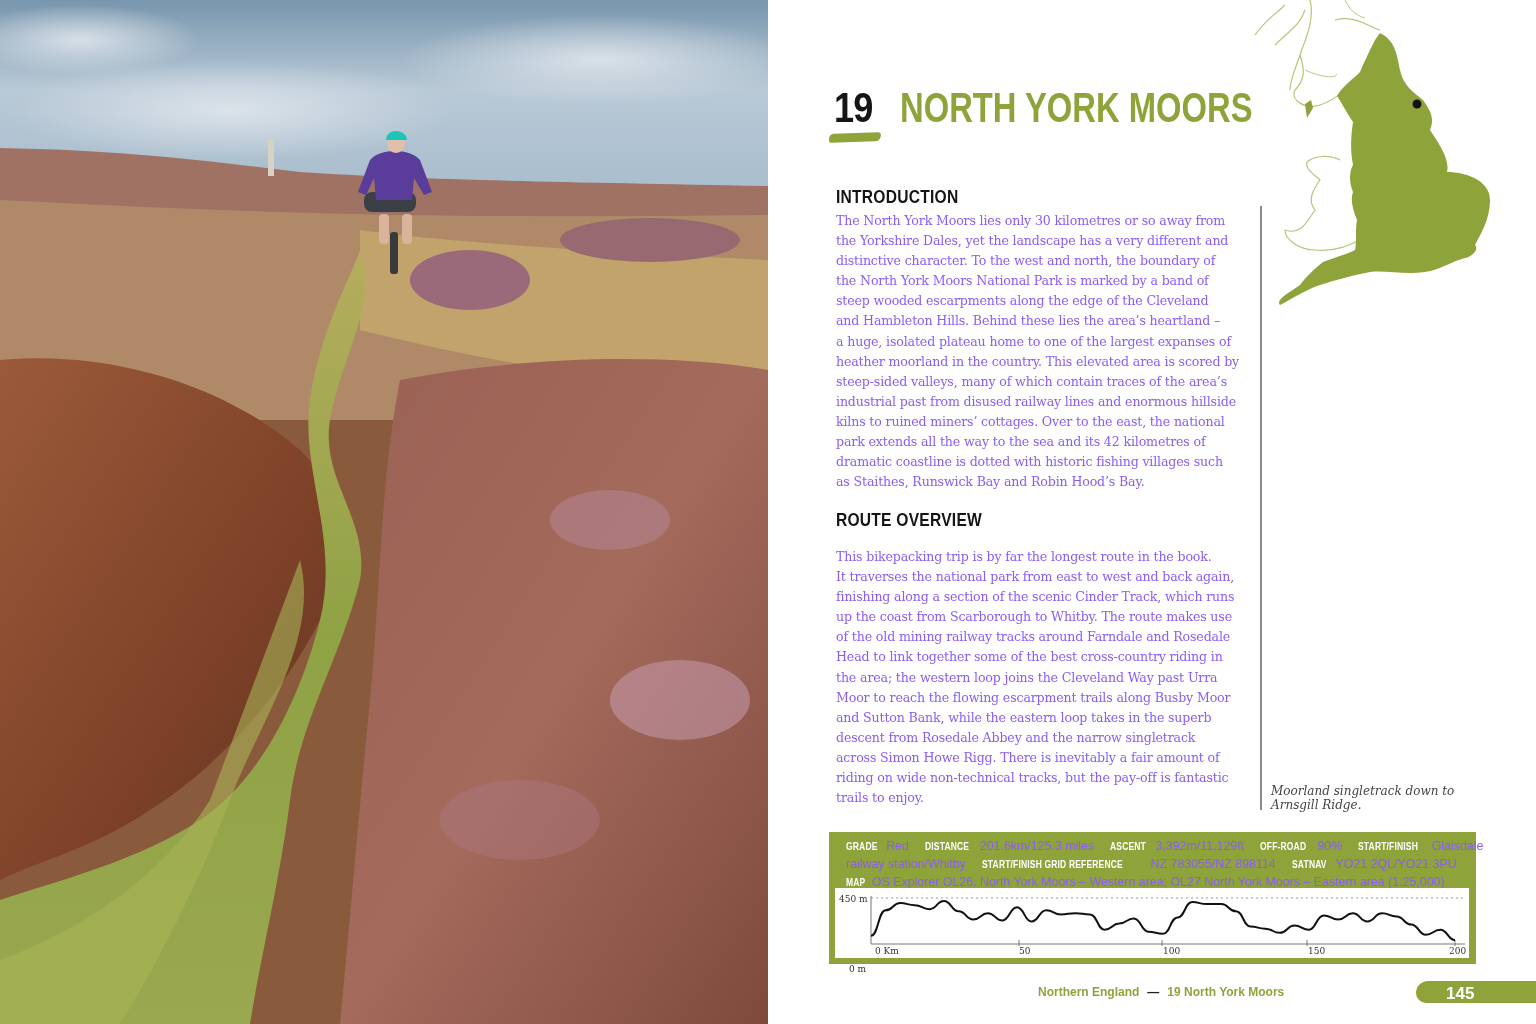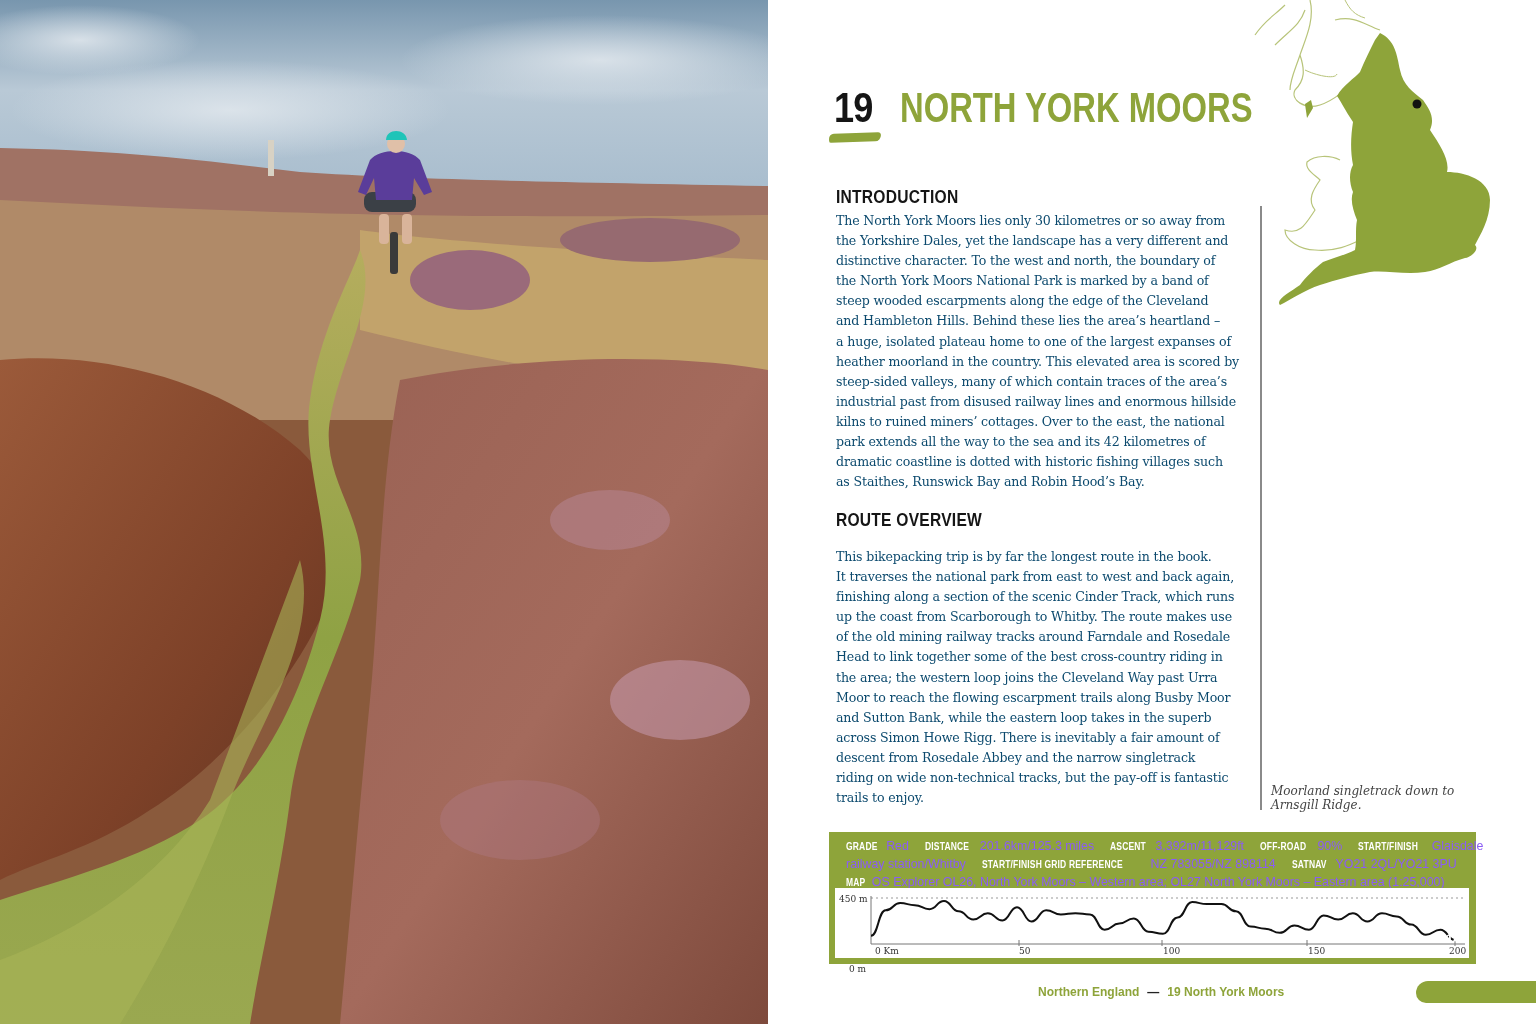--- a/index.html
+++ b/index.html
@@ -34,21 +34,21 @@
     white-space: nowrap;
   }
 
   .section-head {
     position: absolute; left: 836px;
     font-family: "Liberation Sans", sans-serif; font-weight: 700; font-size: 19px;
     color: #151515; transform: scaleX(0.82); transform-origin: left; letter-spacing: 0.3px;
   }
   .body-text {
     position: absolute; left: 836px; width: 420px;
-    font-family: "DejaVu Serif", serif; font-size: 12.6px; line-height: 20.1px; color: #0c4a6e;
+    font-family: "DejaVu Serif", serif; font-size: 12.6px; line-height: 20.1px; color: #8b5cf6;
     letter-spacing: -0.15px;
   }
   .body-text span { display: block; white-space: nowrap; }
 
   .vrule {
     position: absolute; left: 1260px; top: 206px; width: 2px; height: 604px; background: #8a8a8a;
   }
   .caption {
     position: absolute; left: 1271px; top: 784px; width: 190px;
     font-family: "DejaVu Serif", serif; font-style: italic; font-size: 12px; line-height: 14px; color: #444;
@@ -82,22 +82,22 @@
   .footer-left {
     position: absolute; left: 1038px; top: 985px; white-space: nowrap;
     font-family: "Liberation Sans", sans-serif; font-weight: 700; font-size: 12px; color: #8ea43a;
   }
   .footer-dash { color: #222; margin: 0 8px; }
   .page-tab {
     position: absolute; left: 1416px; top: 981px; width: 120px; height: 22px;
     background: #8ea43a; border-radius: 12px 0 0 10px;
   }
   .page-num {
-    position: absolute; left: 1446px; top: 931px;
-    font-family: "Liberation Sans", sans-serif; font-weight: 700; font-size: 13px; color: #fff;
+    position: absolute; left: 1446px; top: 984px;
+    font-family: "Liberation Sans", sans-serif; font-weight: 700; font-size: 17px; color: #fff;
   }
 </style>
 </head>
 <body>
 
 <div class="photo">
   <svg width="768" height="1024" viewBox="0 0 768 1024">
     <defs>
       <linearGradient id="sky" x1="0" y1="0" x2="0" y2="1">
         <stop offset="0" stop-color="#7896ae"></stop>
@@ -205,22 +205,22 @@
 <div class="body-text" style="top:533px;margin-top:14px;">
   <span>This bikepacking trip is by far the longest route in the book.</span>
   <span>It traverses the national park from east to west and back again,</span>
   <span>finishing along a section of the scenic Cinder Track, which runs</span>
   <span>up the coast from Scarborough to Whitby. The route makes use</span>
   <span>of the old mining railway tracks around Farndale and Rosedale</span>
   <span>Head to link together some of the best cross-country riding in</span>
   <span>the area; the western loop joins the Cleveland Way past Urra</span>
   <span>Moor to reach the flowing escarpment trails along Busby Moor</span>
   <span>and Sutton Bank, while the eastern loop takes in the superb</span>
+  <span>descent from Rosedale Abbey and the narrow singletrack</span>
   <span>across Simon Howe Rigg. There is inevitably a fair amount of</span>
-  <span>descent from Rosedale Abbey and the narrow singletrack</span>
   <span>riding on wide non-technical tracks, but the pay-off is fantastic</span>
   <span>trails to enjoy.</span>
 </div>
 
 <div class="vrule"></div>
 <div class="caption">
   <div>Moorland singletrack down to</div>
   <div>Arnsgill Ridge.</div>
 </div>
 

